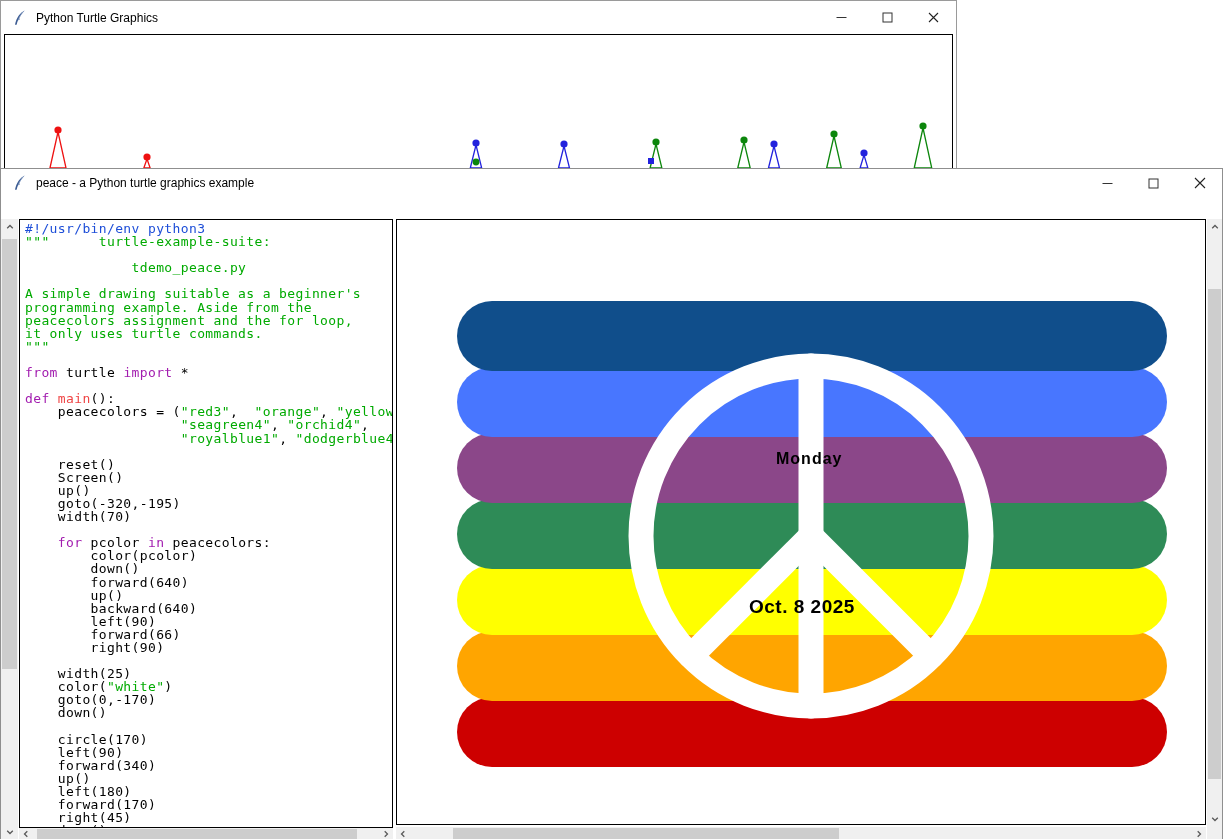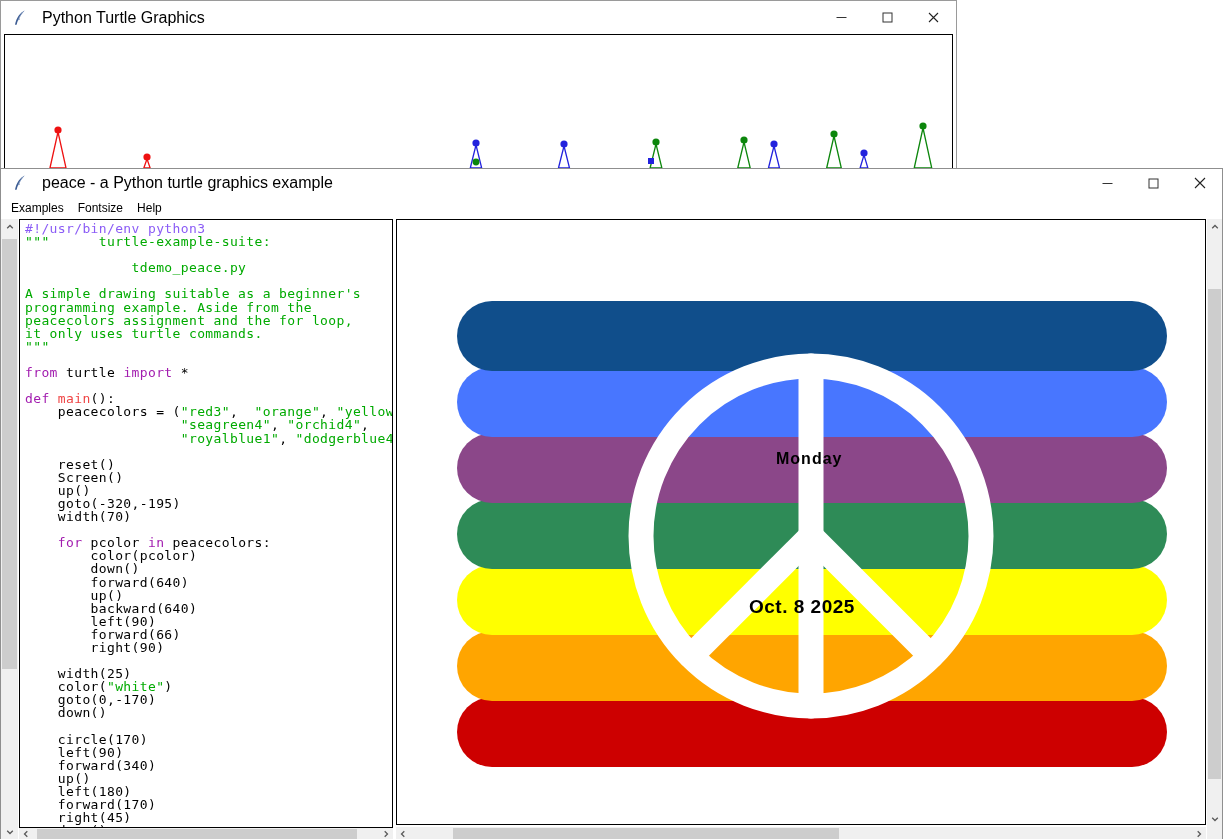--- a/index.html
+++ b/index.html
@@ -3,21 +3,21 @@
 <meta charset="utf-8">
 <style>
   *{margin:0;padding:0;box-sizing:border-box}
   html,body{background:#fff}
   body{font-family:"Liberation Sans",sans-serif;color:#000}
   #stage{position:relative;width:1223px;height:839px;overflow:hidden;background:#fff}
 
   .win{position:absolute;background:#fff;border:1px solid #9a9a9a}
   .tbar{position:absolute;left:0;top:0;right:0;display:flex;align-items:center;background:#fff}
   .tbar .ticon{margin-left:11px;display:inline-flex}
-  .tbar .ttext{margin-left:15px;font-size:16px;white-space:nowrap}
+  .tbar .ttext{margin-left:9px;font-size:12px;white-space:nowrap}
   .wbtns{position:absolute;right:8px;top:0;bottom:0;display:flex;align-items:center;gap:17px}
   .wbtn{width:29px;height:22px;border:0;background:transparent;display:flex;align-items:center;justify-content:center;cursor:default}
 
   
   #back-win{left:0;top:0;width:957px;height:200px}
   #back-win .tbar{height:33px}
   #back-canvas{position:absolute;left:3px;top:33px;width:949px;height:166px;background:#fff;border:1px solid #000}
 
   
   #front-win{left:0;top:168px;width:1223px;height:671px;border-color:#8f8f8f}
@@ -45,21 +45,21 @@
   #vsb-right .sb-thumb{left:1px;right:1px;top:70px;height:490px}
   #hsb-code .sb-thumb{top:1px;bottom:1px;left:18px;width:320px}
   #hsb-canvas .sb-thumb{top:1px;bottom:1px;left:57px;width:386px}
 
   
   #code-pane{position:absolute;left:18px;top:0;width:374px;height:609px;background:#fff;border:1px solid #000;overflow:hidden}
   #code-text{position:absolute;left:5px;top:2px;font-family:"DejaVu Sans Mono",monospace;font-size:13px;line-height:13.1px;letter-spacing:0.37px;white-space:pre}
   .code-line{height:13.1px;white-space:pre}
   .tok-kw{color:#a21caf}
   .tok-str{color:#00aa00}
-  .tok-com{color:#8b5cf6}
+  .tok-com{color:#1d4ed8}
   .tok-def{color:#ef4444}
 
   
   #canvas-pane{position:absolute;left:395px;top:0;width:810px;height:606px;background:#fff;border:1px solid #000;overflow:hidden}
   #stripes{position:absolute;inset:0}
   .stripe{position:absolute;left:60px;width:710px;height:70px;border-radius:35px}
   #peace-svg{position:absolute;left:0;top:0}
   .ctext{position:absolute;font-family:Liberation Sans, sans-serif;font-weight:bold;color:#000;white-space:pre}
   #day-text{left:379px;top:230px;font-size:16px;letter-spacing:1px}
   #date-text{left:352px;top:376px;font-size:19px;letter-spacing:0.5px}
@@ -165,25 +165,20 @@
             </svg>
           </button>
         <button class="wbtn">
             <svg width="12" height="12" viewBox="0 0 12 12">
               <path d="M1 1 L11 11 M11 1 L1 11" stroke="#222" stroke-width="1.1"></path>
             </svg>
           </button>
       </span>
     </div>
 
-    <div id="menu-bar">
-        <span class="menu-item">Examples</span>
-        <span class="menu-item">Fontsize</span>
-        <span class="menu-item">Help</span>
-      </div>
 
     <div id="content">
 
       <div class="vsb" id="vsb-left">
         <button class="sb-btn up">
             <svg width="10" height="10" viewBox="0 0 10 10">
               <path d="M2.2 6.3 L5 3.5 L7.8 6.3" fill="none" stroke="#5a5a5a" stroke-width="1.3"></path>
             </svg>
           </button>
         <div class="sb-thumb"></div>

